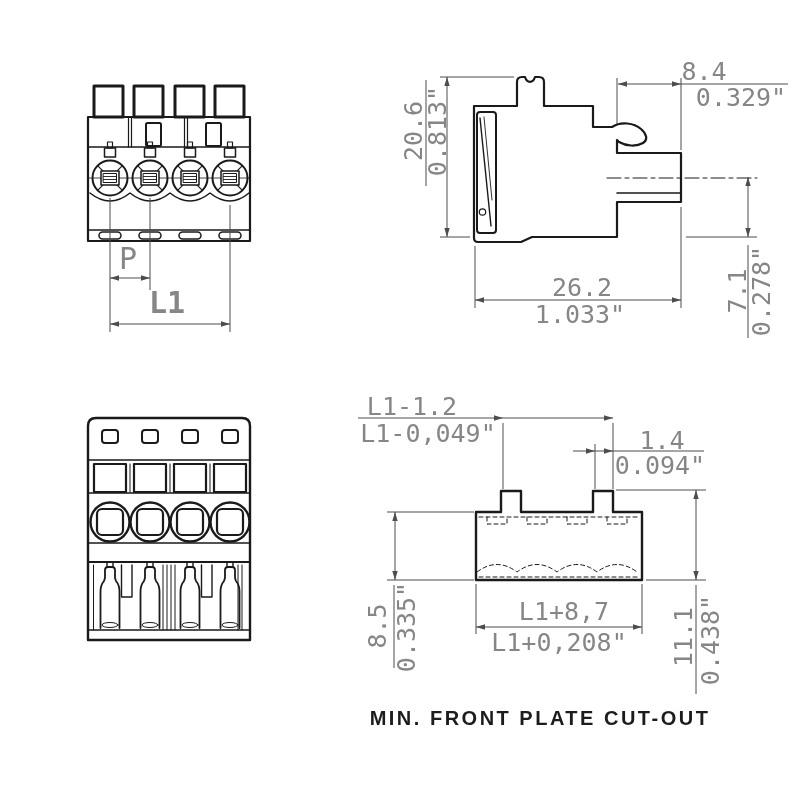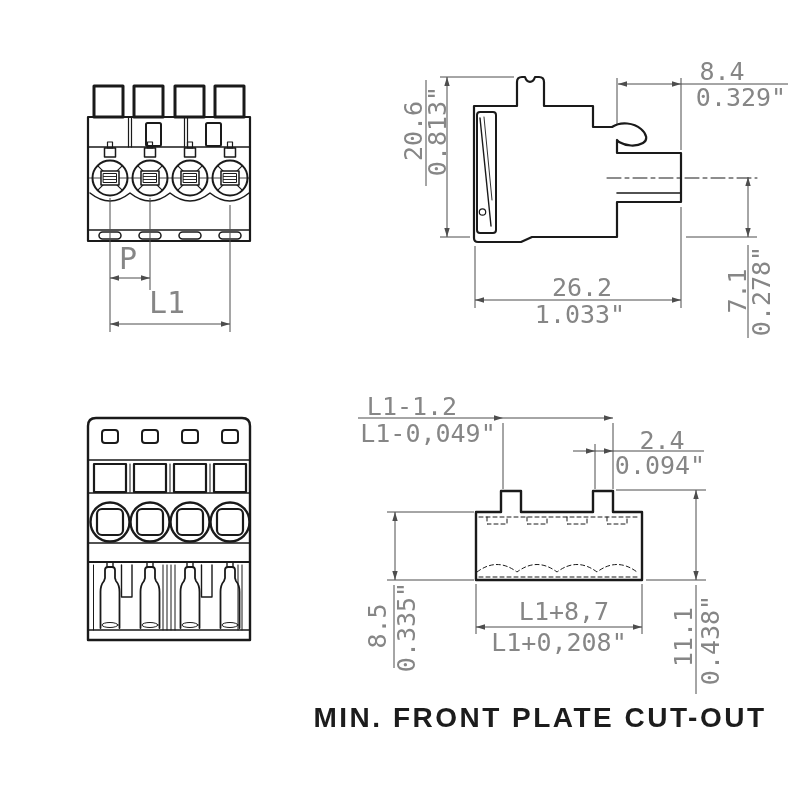--- a/index.html
+++ b/index.html
@@ -6,21 +6,21 @@
   body{width:800px;height:800px;background:#ffffff;overflow:hidden;
        font-family:"DejaVu Sans Mono", monospace;}
   #stage{position:relative;width:800px;height:800px;background:#ffffff;}
   #art{position:absolute;left:0;top:0;}
   .lbl{position:absolute;color:#868686;font-size:25px;line-height:1;
        white-space:nowrap;transform:translate(-50%,-50%);
        font-family:"DejaVu Sans Mono", monospace;}
   .rot{transform:translate(-50%,-50%) rotate(-90deg);}
   .big{font-size:30px;}
   .caption{position:absolute;transform:translate(-50%,-50%);
-       color:#1c1c1c;font-size:28px;letter-spacing:2.5px;white-space:nowrap;
+       color:#1c1c1c;font-size:20px;letter-spacing:2.5px;white-space:nowrap;
        font-family:"Liberation Sans", sans-serif;font-weight:600;}
 </style>
 </head>
 <body>
 
 <div id="stage">
 
 <svg id="art" width="800" height="800" viewBox="0 0 800 800">
 
   <g stroke="#1a1a1a" fill="none" stroke-linecap="round" stroke-linejoin="round">
@@ -263,34 +263,34 @@
       <polygon points="395,580 392.3,571 397.7,571"></polygon>
       <polygon points="476,627 485,624.3 485,629.7"></polygon>
       <polygon points="642,627 633,624.3 633,629.7"></polygon>
       <polygon points="696,490 693.3,499 698.7,499"></polygon>
       <polygon points="696,580 693.3,571 698.7,571"></polygon>
     </g>
   </g>
 </svg>
 
   <span class="lbl big" style="left:128px;top:259px;">P</span>
-  <span class="lbl big" style="left:167px;top:303px;">L1</span>
+  <span class="lbl big" style="left:167px;top:303px;font-weight:bold;">L1</span>
 
   <span class="lbl rot" style="left:413px;top:131px;">20.6</span>
   <span class="lbl rot" style="left:437px;top:131px;">0.813"</span>
-  <span class="lbl" style="left:722px;top:71px;text-align:center;">8.4</span>
+  <span class="lbl" style="left:704px;top:71px;text-align:center;">8.4</span>
   <span class="lbl" style="left:741px;top:97px;">0.329"</span>
   <span class="lbl" style="left:582px;top:287px;text-align:center;">26.2</span>
   <span class="lbl" style="left:580px;top:314px;">1.033"</span>
   <span class="lbl rot" style="left:737px;top:291px;">7.1</span>
   <span class="lbl rot" style="left:761px;top:291px;">0.278"</span>
 
   <span class="lbl" style="left:412px;top:406px;">L1-1.2</span>
   <span class="lbl" style="left:428px;top:433px;">L1-0,049"</span>
-  <span class="lbl" style="left:662px;top:440px;">2.4</span>
+  <span class="lbl" style="left:662px;top:440px;">1.4</span>
   <span class="lbl" style="left:660px;top:465px;">0.094"</span>
   <span class="lbl rot" style="left:377px;top:626px;">8.5</span>
   <span class="lbl rot" style="left:406px;top:627px;">0.335"</span>
   <span class="lbl" style="left:564px;top:611px;">L1+8,7</span>
   <span class="lbl" style="left:559px;top:642px;">L1+0,208"</span>
   <span class="lbl rot" style="left:683px;top:637px;">11.1</span>
   <span class="lbl rot" style="left:710px;top:640px;">0.438"</span>
 
   <span class="caption" style="left:540px;top:718px;">MIN. FRONT PLATE CUT-OUT</span>
 </div>

